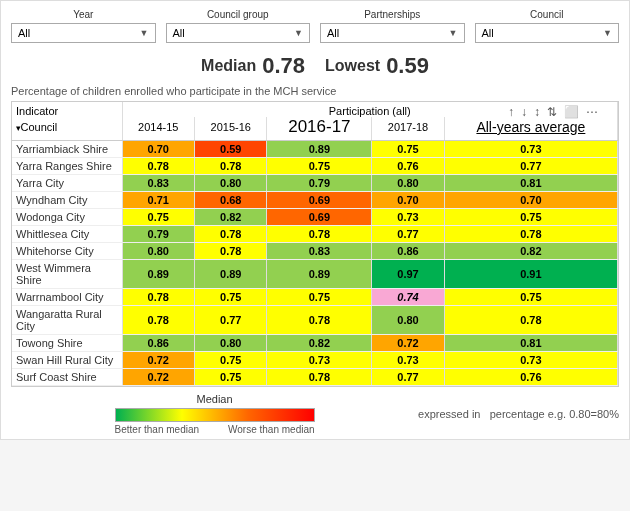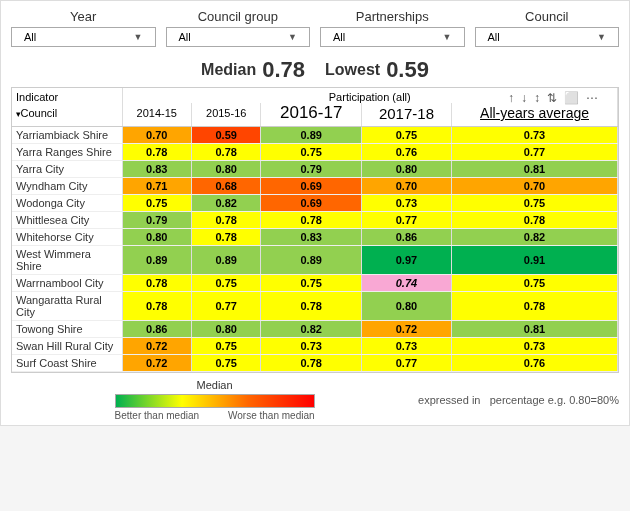--- a/index.html
+++ b/index.html
@@ -22,32 +22,32 @@
       padding: 8px 10px 4px 10px;
       background: #fff;
       gap: 10px;
     }
     .filter-group {
       display: flex;
       flex-direction: column;
       flex: 1;
     }
     .filter-label {
-      font-size: 13px;
+      font-size: 10px;
       color: #333;
       text-align: center;
       margin-bottom: 3px;
     }
     .filter-select {
       display: flex;
       align-items: center;
       justify-content: space-between;
       border: 1px solid #aaa;
       background: #fff;
-      padding: 3px 12px;
+      padding: 3px 6px;
       font-size: 11px;
       cursor: pointer;
       user-select: none;
     }
     .filter-select span.chevron {
       font-size: 9px;
       color: #555;
     }
     
     .stats-row {
@@ -261,20 +261,21 @@
     <div class="stat-item">
       <span class="stat-label">Median</span>
       <span class="stat-value">0.78</span>
     </div>
     <div class="stat-item">
       <span class="stat-label">Lowest</span>
       <span class="stat-value">0.59</span>
     </div>
   </div>
 
+  <div class="description">Percentage of children enrolled who participate in the MCH service</div>
 
   <div class="table-wrapper">
     <div class="table-toolbar">
       <span>↑</span>
       <span>↓</span>
       <span>↕</span>
       <span>⇅</span>
       <span>⬜</span>
       <span>⋯</span>
     </div>
@@ -285,21 +286,21 @@
             <th class="col-indicator" style="text-align:left;">Indicator</th>
             <th colspan="5" class="header-participation" style="text-align:center; border-left:1px solid #ddd;">Participation (all)</th>
           </tr>
           <tr class="sub-header">
             <th class="council-sub col-council" style="text-align:left; border-right:1px solid #ddd;">
               <span class="indicator-arrow">▾ </span><span>Council</span>
             </th>
             <th style="font-size:11px;">2014-15</th>
             <th style="font-size:11px;">2015-16</th>
             <th style="font-size:17px;">2016-17</th>
-            <th style="font-size:15px;">2017-18</th>
+            <th style="font-size:11px;">2017-18</th>
             <th style="font-size:14px;text-decoration:underline;">All-years average</th>
           </tr>
         </thead>
         <tbody id="table-body">
         <tr>
               <td class="council-name">Yarriambiack Shire</td>
               <td class="value-cell" style="background-color: rgb(255, 165, 0);">0.70</td>
               <td class="value-cell" style="background-color: rgb(255, 69, 0);">0.59</td>
               <td class="value-cell" style="background-color: rgb(146, 208, 80);">0.89</td>
               <td class="value-cell" style="background-color: rgb(255, 255, 0);">0.75</td>

